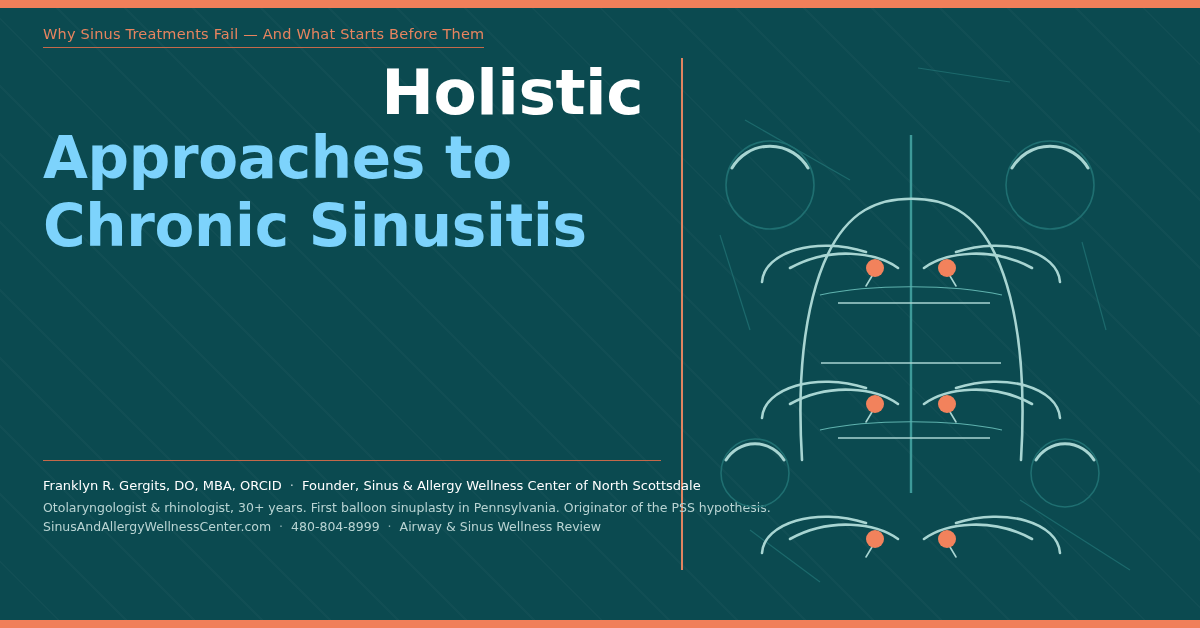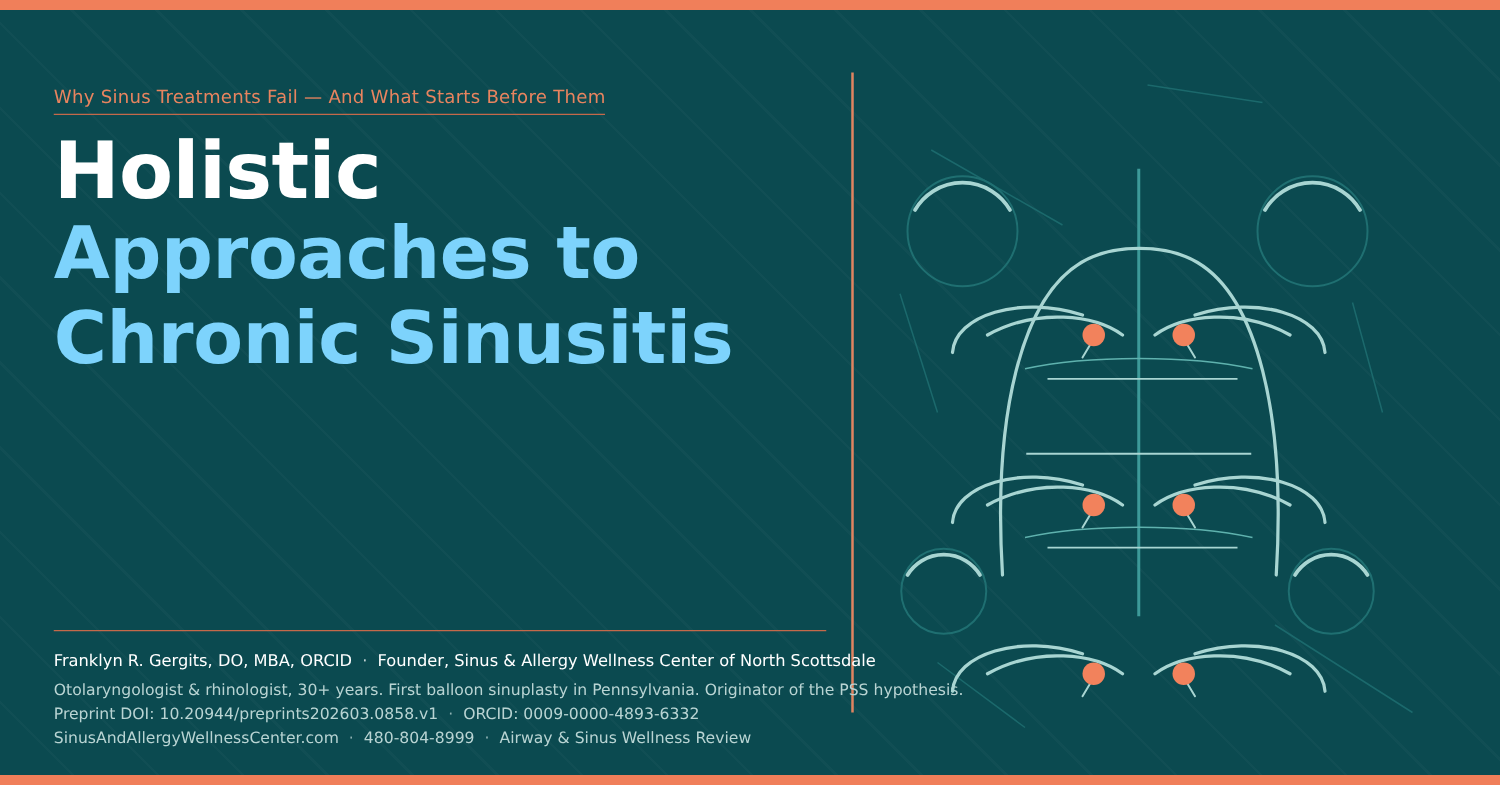--- a/index.html
+++ b/index.html
@@ -39,21 +39,20 @@
   .edge-bar.top { top: 0; }
   .edge-bar.bottom { bottom: 0; }
 
   
   #left-col {
     position: absolute;
     left: 43px;
     top: 8px;
     width: 620px;
     height: 508px;
-    margin-top: 44px;
   }
   #eyebrow {
     position: absolute;
     top: 18px;
     left: 0;
     font-size: 14.5px;
     letter-spacing: 0.2px;
     color: #e8845f;
     padding-bottom: 5px;
     border-bottom: 1px solid #c4694a;
@@ -66,20 +65,21 @@
     left: 0;
     width: 600px;
   }
   .title-line-1 {
     font-size: 63px;
     font-weight: 700;
     color: #ffffff;
     line-height: 1.02;
     letter-spacing: -0.5px;
     margin: 0;
+    text-align: right;
   }
   .title-line-2, .title-line-3 {
     font-size: 58px;
     font-weight: 700;
     color: #7dd3fc;
     line-height: 1.16;
     letter-spacing: -0.3px;
     margin: 0;
   }
   #subtitle-wrap {
@@ -170,25 +170,20 @@
 
     <div id="footer-rule"></div>
 
     <div id="footer">
       <p id="byline">
         <span>Franklyn R. Gergits, DO, MBA, ORCID</span>
         <span class="sep">·</span>
         <span>Founder, Sinus &amp; Allergy Wellness Center of North Scottsdale</span>
       </p>
       <p class="meta-line">Otolaryngologist &amp; rhinologist, 30+ years. First balloon sinuplasty in Pennsylvania. Originator of the PSS hypothesis.</p>
-      <p class="meta-line">
-        <span>Preprint DOI: 10.20944/preprints202603.0858.v1</span>
-        <span class="sep">·</span>
-        <span>ORCID: 0009-0000-4893-6332</span>
-      </p>
       <p class="meta-line">
         <span>SinusAndAllergyWellnessCenter.com</span>
         <span class="sep">·</span>
         <span>480-804-8999</span>
         <span class="sep">·</span>
         <span>Airway &amp; Sinus Wellness Review</span>
       </p>
     </div>
   </div>
 

